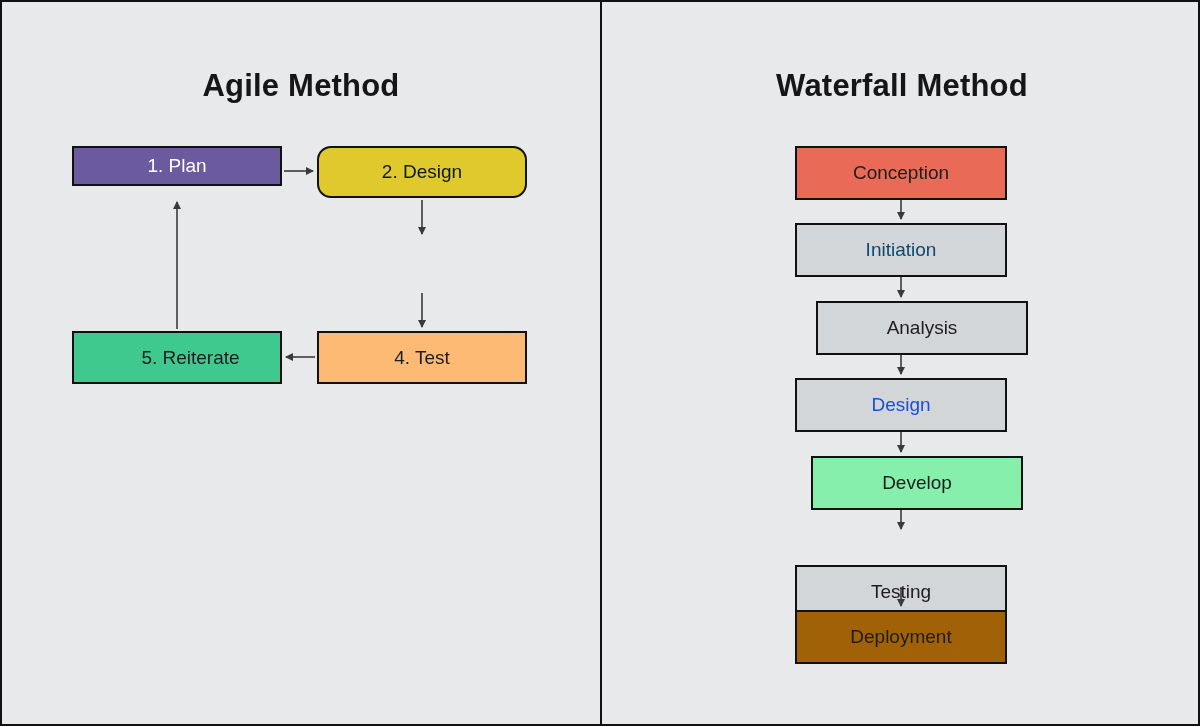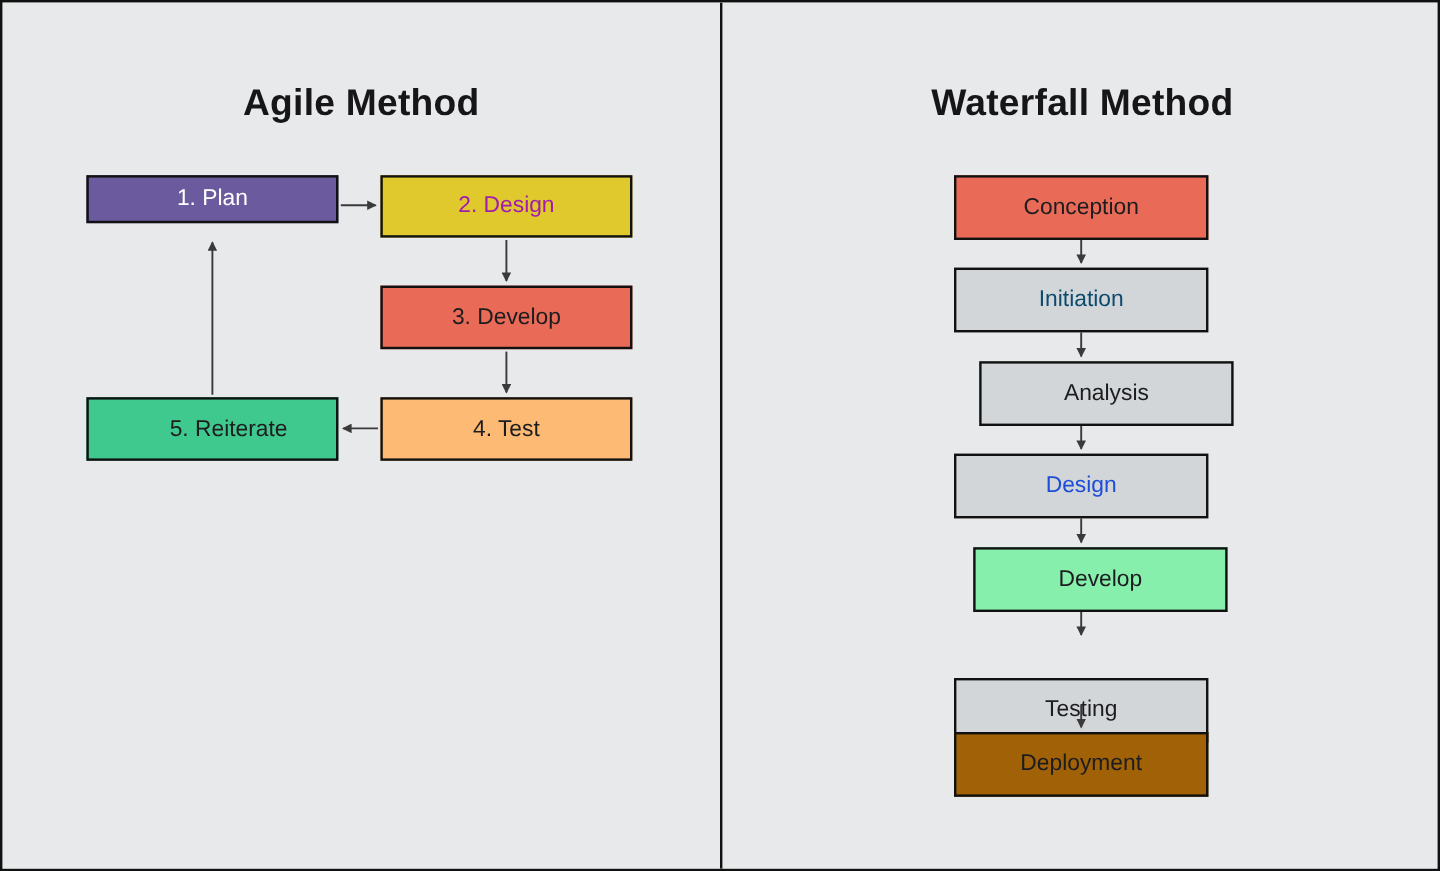--- a/index.html
+++ b/index.html
@@ -80,22 +80,21 @@
 <body>
 
 <div class="canvas">
 
   <div class="divider"></div>
 
   <div class="panel-title left">Agile Method</div>
   <div class="panel-title right">Waterfall Method</div>
 
   <div class="node n-plan" style="background: rgb(107, 90, 158); color: rgb(255, 255, 255);">1. Plan</div>
-  <div class="node n-design" style="background: rgb(224, 201, 44); color: #a21caf;">2. Design</div>
-  <div class="node n-develop" style="background: rgb(233, 107, 87); color: rgb(29, 29, 31);">3. Develop</div>
+  <div class="node n-design" style="background: rgb(224, 201, 44); color: #0f172a; border-radius: 14px;">2. Design</div>
   <div class="node n-test" style="background: #fdba74; color: rgb(29, 29, 31);">4. Test</div>
   <div class="node n-reiterate" style="background: rgb(64, 201, 142); color: rgb(29, 29, 31); padding-left: 27px;">5. Reiterate</div>
 
   <div class="node w-node w-0" style="background: rgb(233, 107, 87); color: rgb(29, 29, 31);">Conception</div>
   <div class="node w-node w-1" style="background: rgb(210, 214, 217); color: #0c4a6e;">Initiation</div>
   <div class="node w-node w-2" style="background: rgb(210, 214, 217); color: rgb(29, 29, 31); margin-left: 21px;">Analysis</div>
   <div class="node w-node w-3" style="background: rgb(210, 214, 217); color: #1d4ed8;">Design</div>
   <div class="node w-node w-4" style="background: #86efac; color: rgb(29, 29, 31); margin-left: 16px;">Develop</div>
   <div class="node w-node w-5" style="background: rgb(210, 214, 217); color: rgb(29, 29, 31);">Testing</div>
   <div class="node w-node w-6" style="background: #a16207; color: rgb(29, 29, 31);">Deployment</div>

